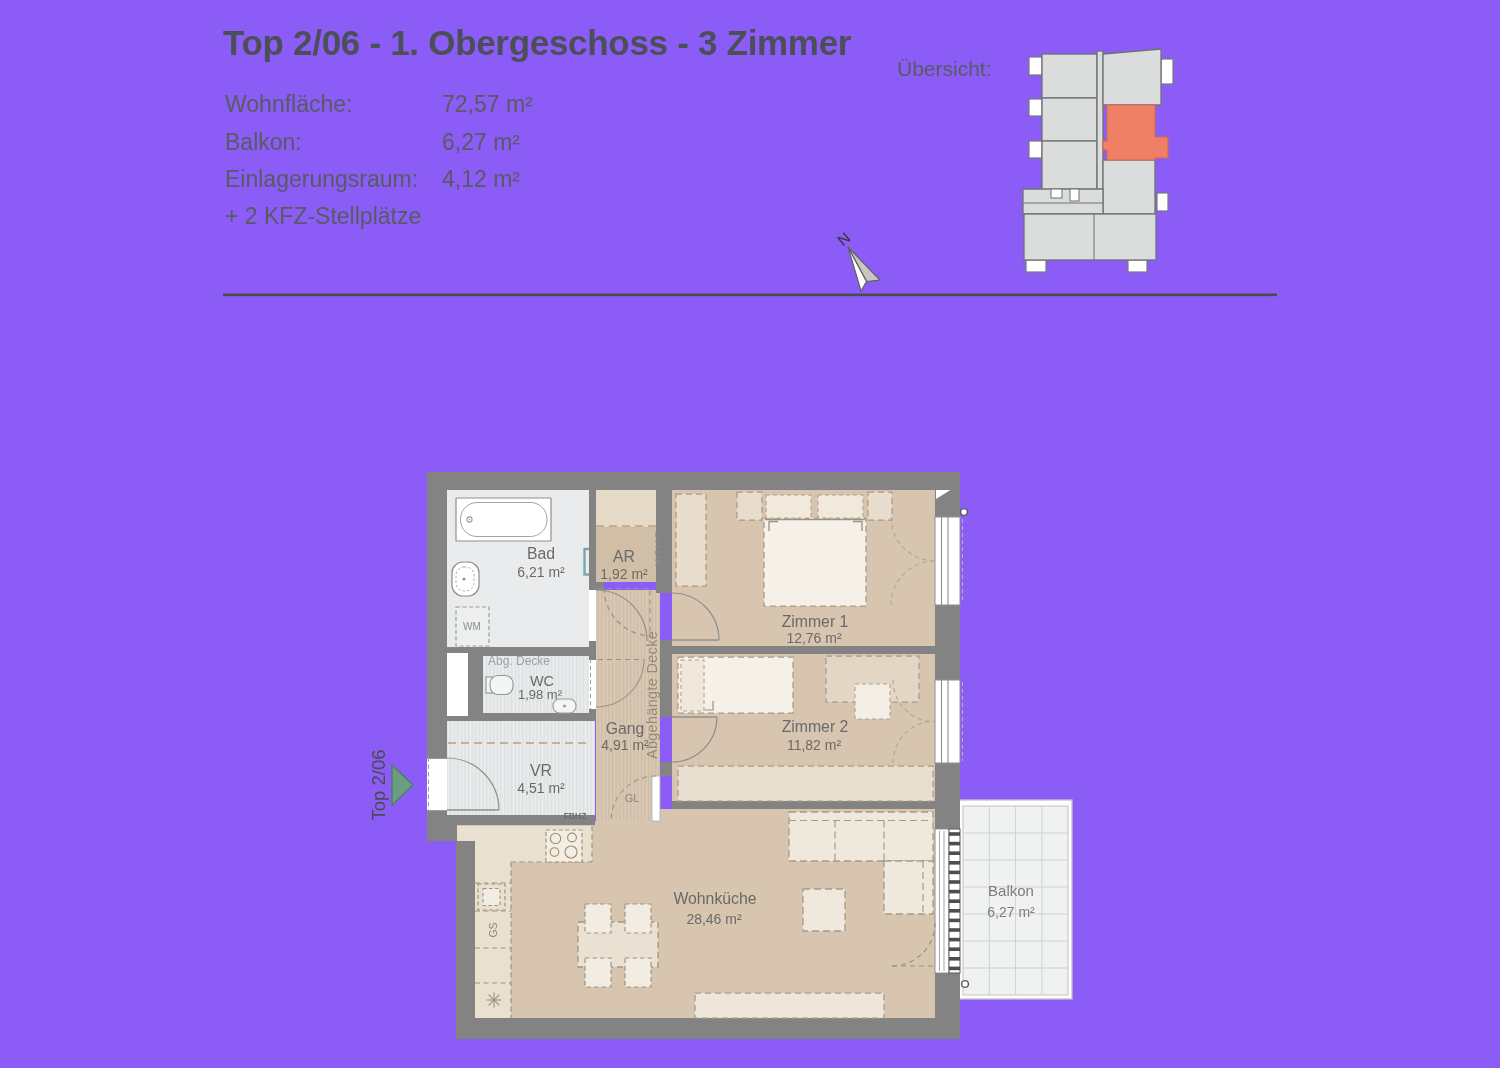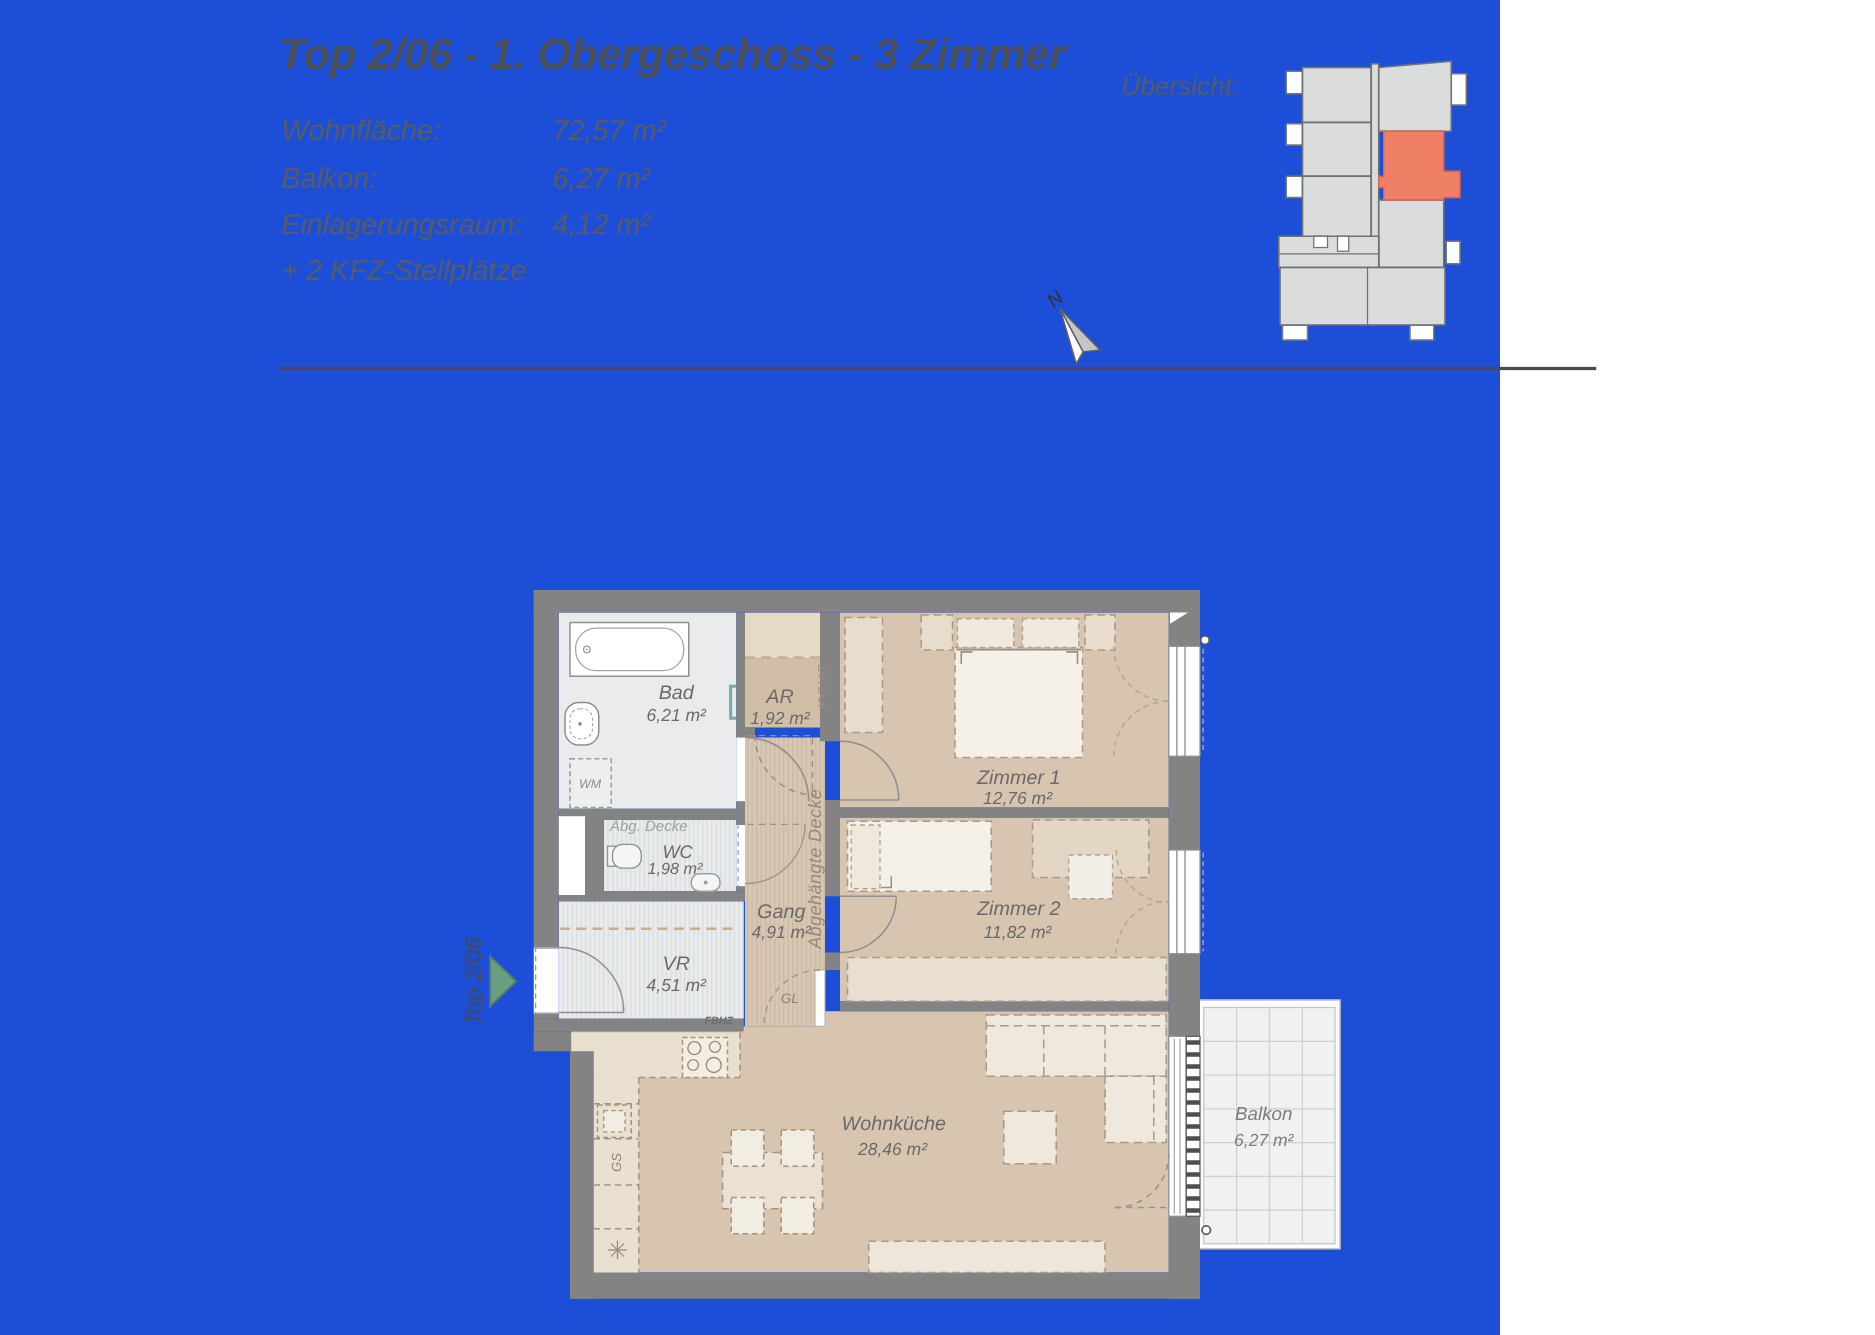--- a/index.html
+++ b/index.html
@@ -1,16 +1,16 @@
 <!DOCTYPE html>
 <html><head>
 <meta charset="utf-8">
 <style>
   html,body{margin:0;padding:0;background:#ffffff;}
-  .page{position:relative;width:1200px;height:1068px;background:#1d4ed8;font-family:"Liberation Sans", sans-serif;font-style:italic;}
+  .page{position:relative;width:1500px;height:1068px;background:#8b5cf6;font-family:"Liberation Sans", sans-serif;}
   svg{position:absolute;left:0;top:0;}
   text{font-family:"Liberation Sans", sans-serif;}
 </style>
 </head>
 <body>
 <div class="page">
 <svg width="1500" height="1068" viewBox="0 0 1500 1068">
 <defs>
   <pattern id="stripeGray" width="3.6" height="8" patternUnits="userSpaceOnUse">
     <rect width="3.6" height="8" fill="#e9ebec"></rect>

